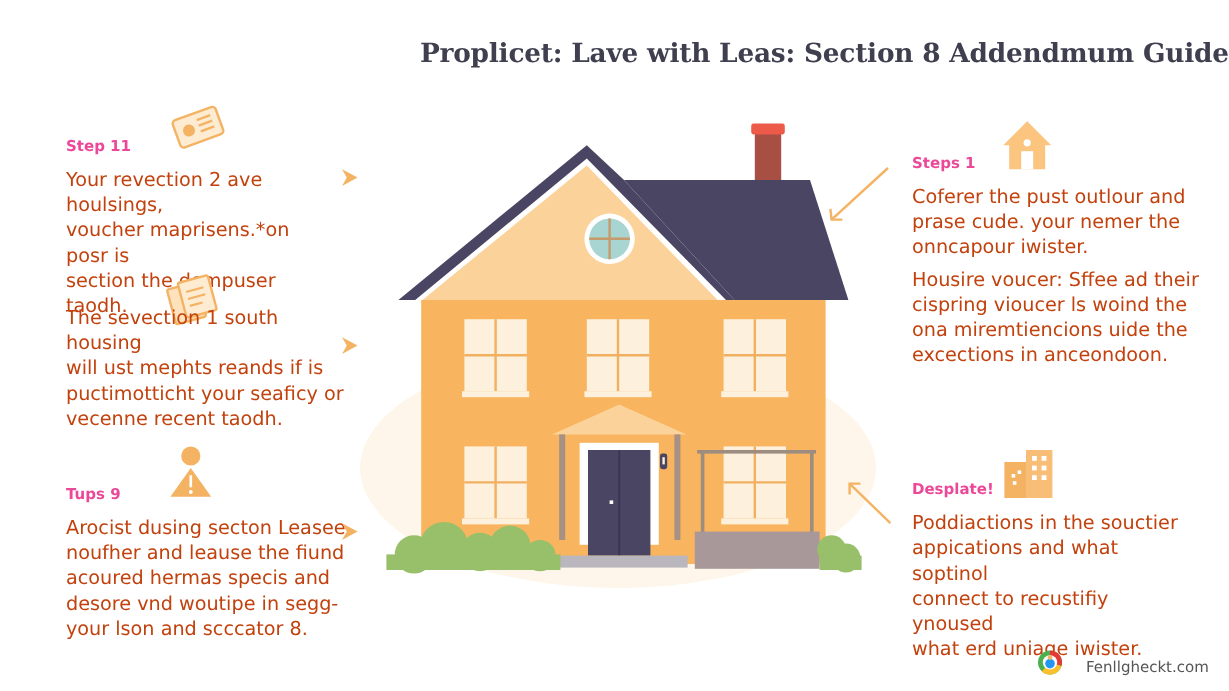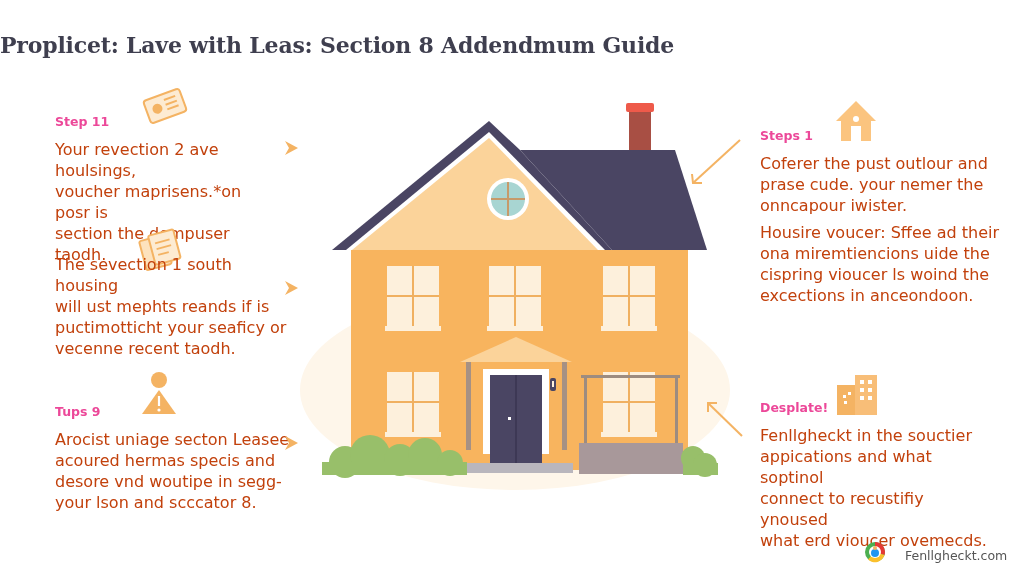--- a/index.html
+++ b/index.html
@@ -1,20 +1,20 @@
 <!DOCTYPE html>
 <html><head>
   <meta charset="utf-8">
   <style>
     * { box-sizing: border-box; margin: 0; padding: 0; }
     html, body { width: 1024px; height: 576px; background: #ffffff; overflow: hidden; }
     body { position: relative; font-family: "DejaVu Sans", sans-serif; color: #3a3a3a; }
 
     .title {
-      position: absolute; left: 0; top: 32px; width: 1024px; text-align: left;
+      position: absolute; left: 0; top: 32px; width: 1024px; text-align: right;
       font-family: "DejaVu Serif", serif; font-weight: bold; font-size: 22px;
       color: #3f3f4f; letter-spacing: -0.2px;
     }
 
     .step { position: absolute; }
     .step-label { font-size: 12.5px; font-weight: bold; color: #ec4899; margin-bottom: 10px; }
     .step-text { font-size: 16px; line-height: 21px; color: #c2410c; }
 
     .icon { position: absolute; }
     .chevron { position: absolute; }
@@ -77,21 +77,22 @@
 
 <svg class="icon" style="left:138px;top:370px" width="42" height="48" viewBox="0 0 42 48">
   <circle cx="21" cy="10" r="8" fill="#f4b363"></circle>
   <path d="M21 20 L38 44 L4 44 Z" fill="#f4b363"></path>
   <line x1="21" y1="26" x2="21" y2="36" stroke="#fff" stroke-width="2.2"></line>
   <circle cx="21" cy="40" r="1.6" fill="#fff"></circle>
 </svg>
 <div class="step" style="left:55px;top:404px;width:235px">
   <div class="step-label">Tups 9</div>
   <div class="step-text">
-    <div>Arocist uniage secton Leasee</div>
+    <div>Arocist dusing secton Leasee</div>
+    <div>noufher and leause the fiund</div>
     <div>acoured hermas specis and</div>
     <div>desore vnd  woutipe  in segg-</div>
     <div>your lson and scccator 8.</div>
   </div>
 </div>
 <svg class="chevron" style="left:282px;top:434px" width="18" height="18" viewBox="0 0 18 18">
   <path d="M3 2 L16 9 L3 16 L7 9 Z" fill="#f4b363"></path>
 </svg>
 
 <svg class="house" viewBox="0 0 1024 576" width="1024" height="576">
@@ -195,46 +196,46 @@
   <div class="step-text">
     <div>Coferer the pust outlour and</div>
     <div>prase cude. your nemer the</div>
     <div>onncapour iwister.</div>
   </div>
 </div>
 
 <div class="step" style="left:760px;top:222px;width:240px">
   <div class="step-text">
     <div>Housire voucer: Sffee ad their</div>
+    <div>cispring vioucer ls woind the</div>
     <div>ona miremtiencions uide the</div>
-    <div>cispring vioucer ls woind the</div>
     <div>excections in anceondoon.</div>
   </div>
 </div>
 
 <svg class="icon" style="left:835px;top:373px" width="44" height="44" viewBox="0 0 44 44">
   <rect x="2" y="12" width="20" height="30" fill="#f4b363"></rect>
   <rect x="20" y="2" width="22" height="40" fill="#f8be78"></rect>
   <rect x="25" y="7" width="4" height="4" fill="#fff"></rect>
   <rect x="33" y="7" width="4" height="4" fill="#fff"></rect>
   <rect x="25" y="15" width="4" height="4" fill="#fff"></rect>
   <rect x="33" y="15" width="4" height="4" fill="#fff"></rect>
   <rect x="25" y="23" width="4" height="4" fill="#fff"></rect>
   <rect x="33" y="23" width="4" height="4" fill="#fff"></rect>
   <rect x="8" y="22" width="3" height="3" fill="#fff"></rect>
   <rect x="13" y="19" width="3" height="3" fill="#fff"></rect>
   <rect x="9" y="28" width="3" height="3" fill="#fff"></rect>
 </svg>
 <div class="step" style="left:760px;top:400px;width:230px">
   <div class="step-label">Desplate!</div>
   <div class="step-text">
-    <div>Fenllgheckt in the souctier</div>
+    <div>Poddiactions in the souctier</div>
     <div>appications and what soptinol</div>
     <div>connect to recustifiy ynoused</div>
-    <div>what erd vioucer ovemecds.</div>
+    <div>what erd uniage iwister.</div>
   </div>
 </div>
 
 <div class="footer">
   <svg width="22" height="22" viewBox="0 0 22 22">
     <circle cx="11" cy="11" r="10" fill="#4caf50"></circle>
     <path d="M11 1 A10 10 0 0 1 20.5 14 L11 11 Z" fill="#e53935"></path>
     <path d="M20.5 14 A10 10 0 0 1 4 18.5 L11 11 Z" fill="#fbc02d"></path>
     <circle cx="11" cy="11" r="6" fill="#ffffff"></circle>
     <circle cx="11" cy="12" r="4" fill="#2196f3"></circle>

